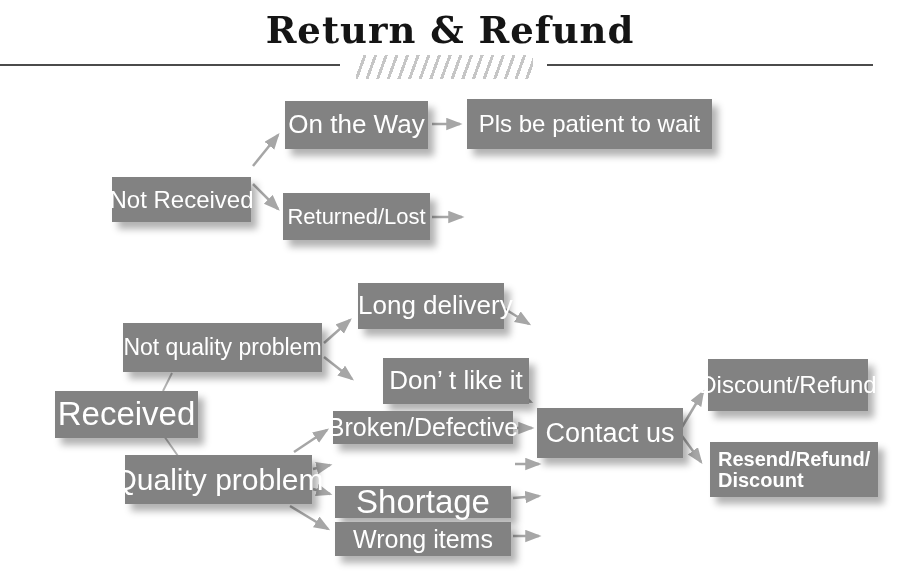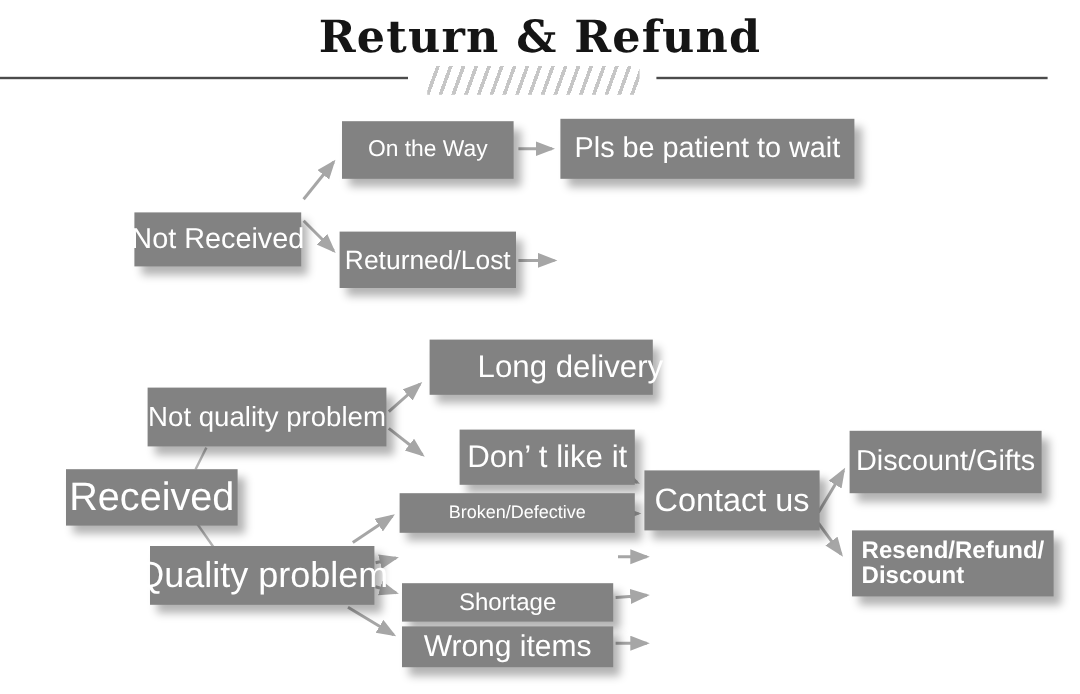--- a/index.html
+++ b/index.html
@@ -43,21 +43,21 @@
   }
   .node{
     position:absolute;
     background:var(--node-bg);
     color:var(--node-text);
     display:flex;align-items:center;justify-content:center;
     box-shadow:6px 7px 7px rgba(0,0,0,0.30);
     white-space:nowrap;
     line-height:1.05;
   }
-  .node.align-left{justify-content:flex-start;padding-left:40px;}
+  .node.align-left{justify-content:flex-start;}
   .node.two-line{
     flex-direction:column;align-items:flex-start;justify-content:center;
     padding-left:8px;white-space:normal;
   }
   svg.connectors{
     position:absolute;left:0;top:0;width:900px;height:578px;
     pointer-events:none;
   }
   svg.connectors line.arrow{stroke:var(--arrow);stroke-width:2.5;}
   svg.connectors line.plain{stroke:var(--line);stroke-width:2;}
@@ -101,32 +101,32 @@
     <line class="arrow" x1="515" y1="428" x2="532" y2="428" marker-end="url(#arrowhead)"></line>
     <line class="arrow" x1="515" y1="464" x2="539" y2="464" marker-end="url(#arrowhead)"></line>
     <line class="arrow" x1="513" y1="498" x2="539" y2="496" marker-end="url(#arrowhead)"></line>
     <line class="arrow" x1="513" y1="536" x2="539" y2="536" marker-end="url(#arrowhead)"></line>
 
     <line class="arrow" x1="682" y1="427" x2="703" y2="392" marker-end="url(#arrowhead)"></line>
     <line class="arrow" x1="682" y1="436" x2="701" y2="462" marker-end="url(#arrowhead)"></line>
   </svg>
 
   <div class="node" style="left:112px;top:153px;width:139px;height:45px;font-size:24px;margin-top:24px;">Not Received</div>
-  <div class="node" style="left:285px;top:101px;width:143px;height:48px;font-size:19px;">On the Way</div>
+  <div class="node" style="left:285px;top:101px;width:143px;height:48px;font-size:26px;">On the Way</div>
   <div class="node" style="left:467px;top:99px;width:245px;height:50px;font-size:24px;">Pls be patient to wait</div>
   <div class="node" style="left:283px;top:193px;width:147px;height:47px;font-size:22px;">Returned/Lost</div>
 
   <div class="node" style="left:23px;top:391px;width:143px;height:47px;font-size:33px;margin-left:32px;">Received</div>
   <div class="node" style="left:123px;top:323px;width:199px;height:49px;font-size:23px;">Not quality problem</div>
   <div class="node align-left" style="left:358px;top:283px;width:146px;height:46px;font-size:26px;">Long delivery</div>
   <div class="node" style="left:359px;top:358px;width:146px;height:46px;font-size:26px;margin-left:24px;">Don’ t like it</div>
   <div class="node" style="left:125px;top:455px;width:187px;height:49px;font-size:30px;">Quality problem</div>
-  <div class="node" style="left:333px;top:411px;width:196px;height:33px;font-size:15px;">Broken/Defective</div>
-  <div class="node" style="left:335px;top:486px;width:176px;height:32px;font-size:20px;">Shortage</div>
+  <div class="node" style="left:333px;top:411px;width:180px;height:33px;font-size:25px;">Broken/Defective</div>
+  <div class="node" style="left:335px;top:486px;width:176px;height:32px;font-size:33px;">Shortage</div>
   <div class="node" style="left:335px;top:522px;width:176px;height:34px;font-size:25px;">Wrong items</div>
-  <div class="node" style="left:537px;top:392px;width:146px;height:50px;font-size:27px;">Contact us</div>
-  <div class="node" style="left:708px;top:359px;width:160px;height:52px;font-size:24px;">Discount/Gifts</div>
+  <div class="node" style="left:537px;top:408px;width:146px;height:50px;font-size:27px;">Contact us</div>
+  <div class="node" style="left:708px;top:359px;width:160px;height:52px;font-size:24px;">Discount/Refund</div>
   <div class="node two-line" style="left:710px;top:442px;width:160px;height:55px;font-size:20px;font-weight:bold;">
     <span>Resend/Refund/</span>
     <span>Discount</span>
   </div>
 
 </div>
 
 </body></html>

